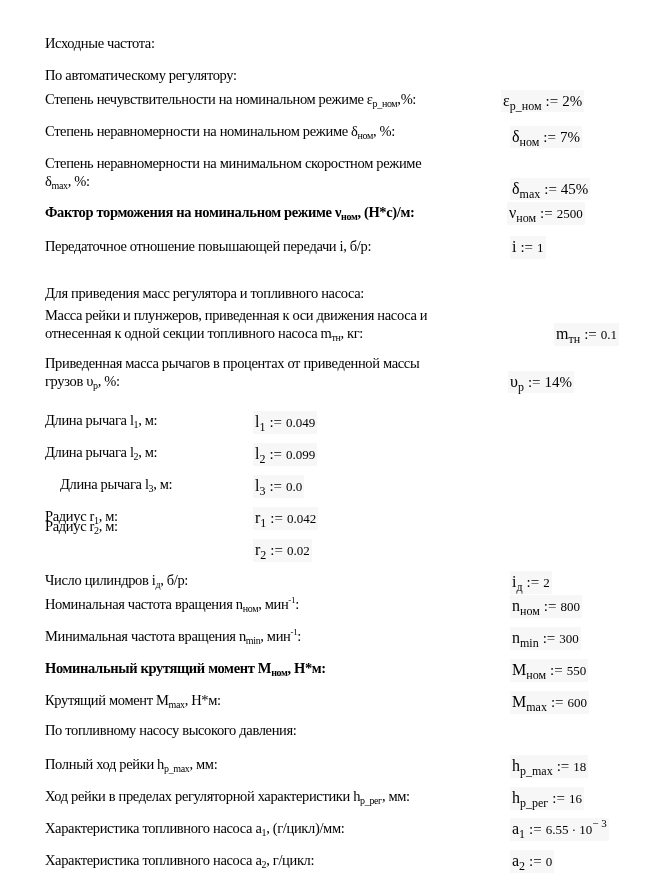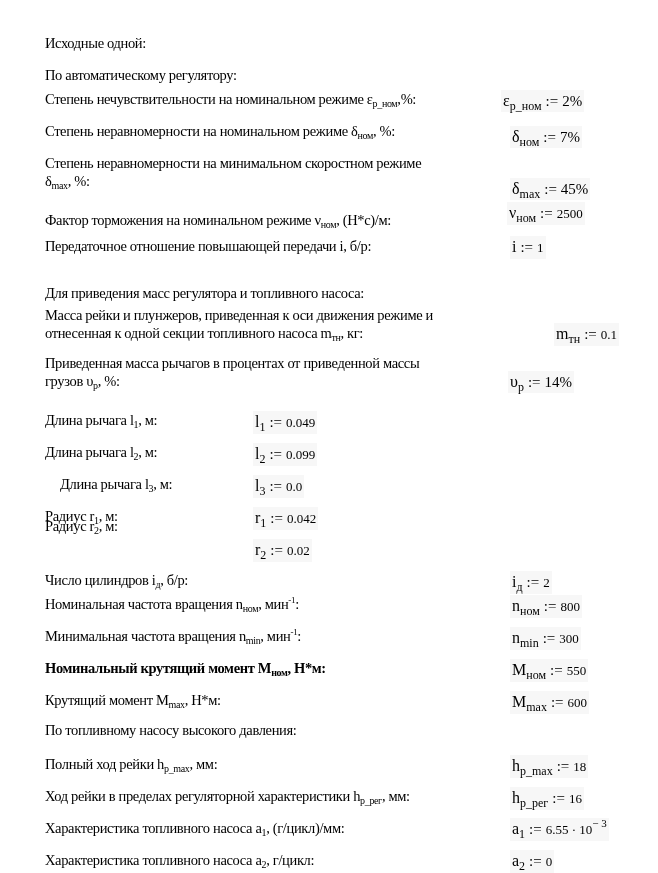--- a/index.html
+++ b/index.html
@@ -20,38 +20,38 @@
   .f .v { font-size: 16px; }
   .f .v sub { font-size: 12px; vertical-align: -4px; line-height: 0; }
   .f .op { font-size: 15px; margin: 0 4px; }
   .f .n { font-size: 13px; }
   .f .n.big { font-size: 15px; }
   .f .n sup { font-size: 11px; vertical-align: 7px; line-height: 0; }
 </style>
 </head>
 <body>
 
-<div class="t" style="top:34px">Исходные одной:</div>
+<div class="t" style="top:34px">Исходные частота:</div>
 <div class="t" style="top:66px">По автоматическому регулятору:</div>
 <div class="t" style="top:284px">Для приведения масс регулятора и топливного насоса:</div>
 <div class="t" style="top:721px">По топливному насосу высокого давления:</div>
 
 <div id="rows">
     <div class="t" style="top: 90px;"><span>Степень нечувствительности на номинальном режиме ε</span><sub>р_ном</sub><span>,%:</span></div>
     <div class="f" style="left: 501px; top: 90px;"><span class="v"><span class="v">ε</span><sub>р_ном</sub></span><span class="op">:=</span><span class="n big">2%</span></div>
     <div class="t" style="top: 122px;"><span>Степень неравномерности на номинальном режиме δ</span><sub>ном</sub><span>, %:</span></div>
     <div class="f" style="left: 510px; top: 126px;"><span class="v"><span class="v">δ</span><sub>ном</sub></span><span class="op">:=</span><span class="n big">7%</span></div>
     <div class="t" style="top: 154px;">Степень неравномерности на минимальном скоростном режиме</div>
     <div class="t" style="top: 172px;"><span>δ</span><sub>max</sub><span>, %:</span></div>
     <div class="f" style="left: 510px; top: 178px;"><span class="v"><span class="v">δ</span><sub>max</sub></span><span class="op">:=</span><span class="n big">45%</span></div>
-    <div class="t" style="top: 211px;"><span>Фактор торможения на номинальном режиме ν</span><sub>ном</sub><span>, (Н*с)/м:</span></div>
+    <div class="t" style="top: 203px; font-weight: bold;"><span>Фактор торможения на номинальном режиме ν</span><sub>ном</sub><span>, (Н*с)/м:</span></div>
     <div class="f" style="left: 507px; top: 202px;"><span class="v"><span class="v">ν</span><sub>ном</sub></span><span class="op">:=</span><span class="n">2500</span></div>
     <div class="t" style="top: 237px;"><span>Передаточное отношение повышающей передачи i, б/р:</span></div>
     <div class="f" style="left: 510px; top: 236px;"><span class="v"><span class="v">i</span></span><span class="op">:=</span><span class="n">1</span></div>
-    <div class="t" style="top: 306px;">Масса рейки и плунжеров, приведенная к оси движения режиме и</div>
+    <div class="t" style="top: 306px;">Масса рейки и плунжеров, приведенная к оси движения насоса и</div>
     <div class="t" style="top: 324px;"><span>отнесенная к одной секции топливного насоса m</span><sub>тн</sub><span>, кг:</span></div>
     <div class="f" style="left: 510px; top: 323px; margin-left: 44px;"><span class="v"><span class="v">m</span><sub>тн</sub></span><span class="op">:=</span><span class="n">0.1</span></div>
     <div class="t" style="top: 354px;">Приведенная масса рычагов в процентах от приведенной массы</div>
     <div class="t" style="top: 372px;"><span>грузов υ</span><sub>р</sub><span>, %:</span></div>
     <div class="f" style="left: 508px; top: 371px;"><span class="v"><span class="v">υ</span><sub>р</sub></span><span class="op">:=</span><span class="n big">14%</span></div>
     <div class="t" style="top: 411px;"><span>Длина рычага l</span><sub>1</sub><span>, м:</span></div>
     <div class="f" style="left: 253px; top: 411px;"><span class="v"><span class="v">l</span><sub>1</sub></span><span class="op">:=</span><span class="n">0.049</span></div>
     <div class="t" style="top: 443px;"><span>Длина рычага l</span><sub>2</sub><span>, м:</span></div>
     <div class="f" style="left: 253px; top: 443px;"><span class="v"><span class="v">l</span><sub>2</sub></span><span class="op">:=</span><span class="n">0.099</span></div>
     <div class="t" style="top: 475px; margin-left: 15px;"><span>Длина рычага l</span><sub>3</sub><span>, м:</span></div>

